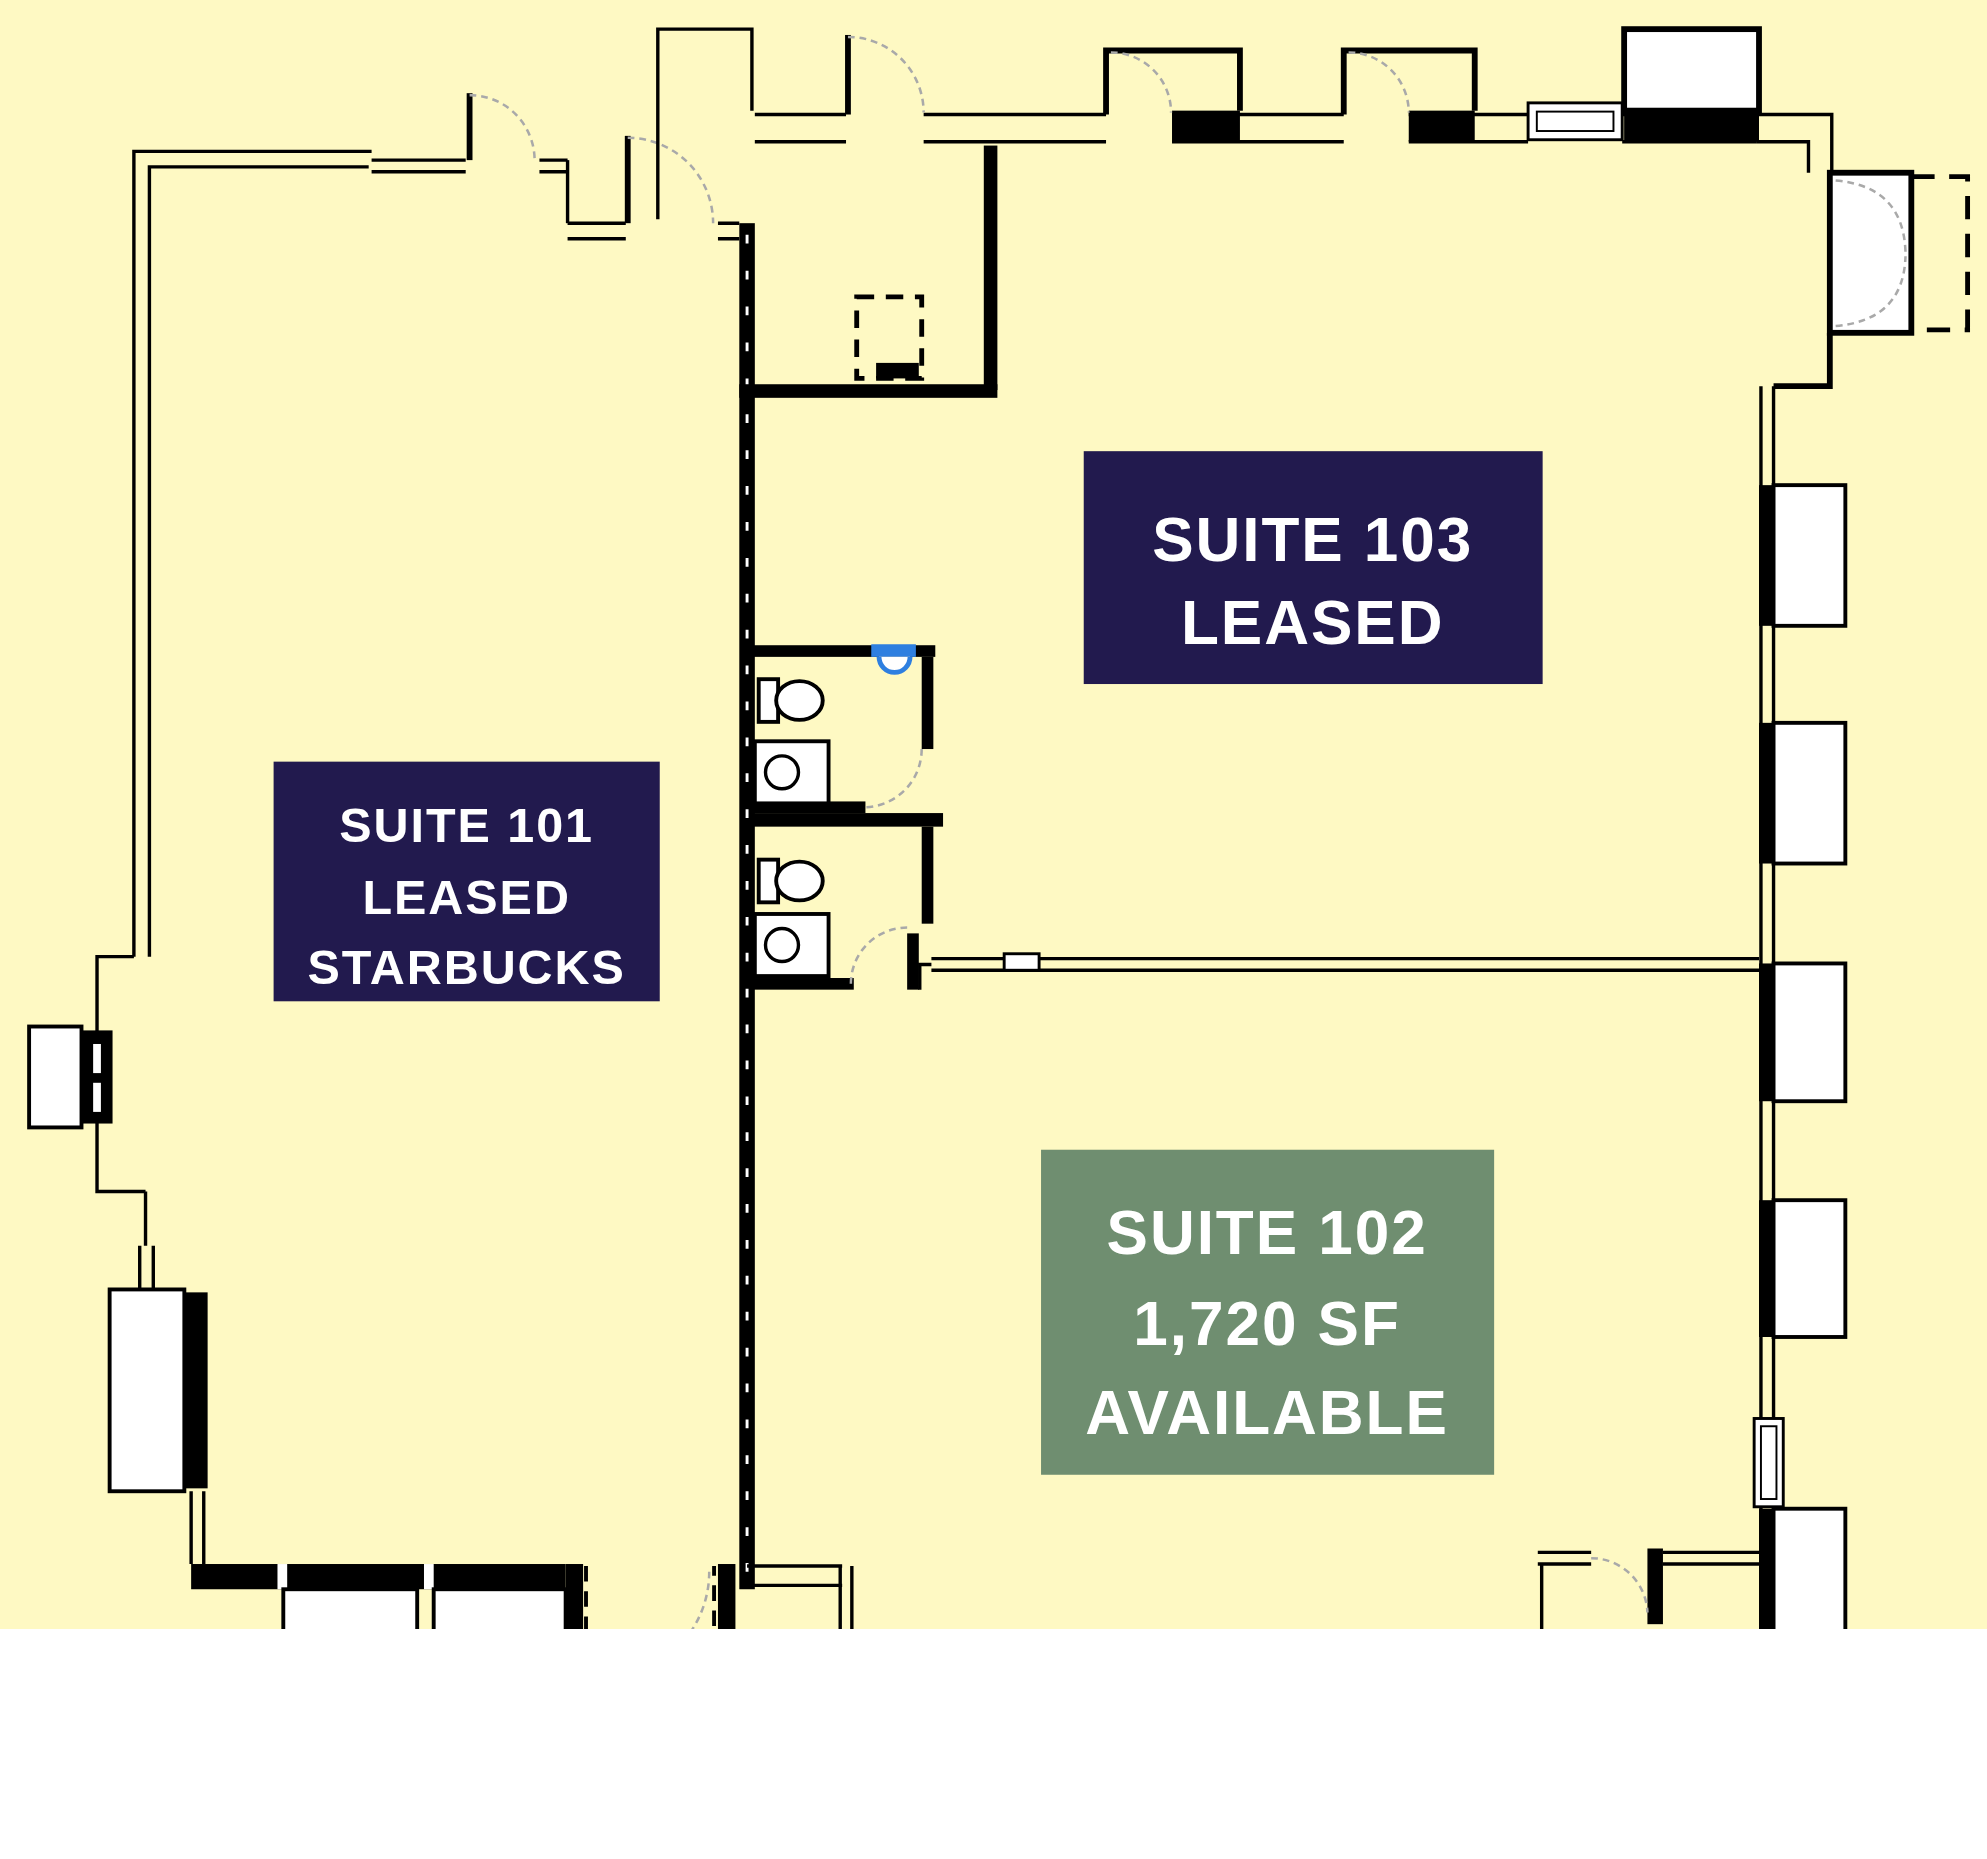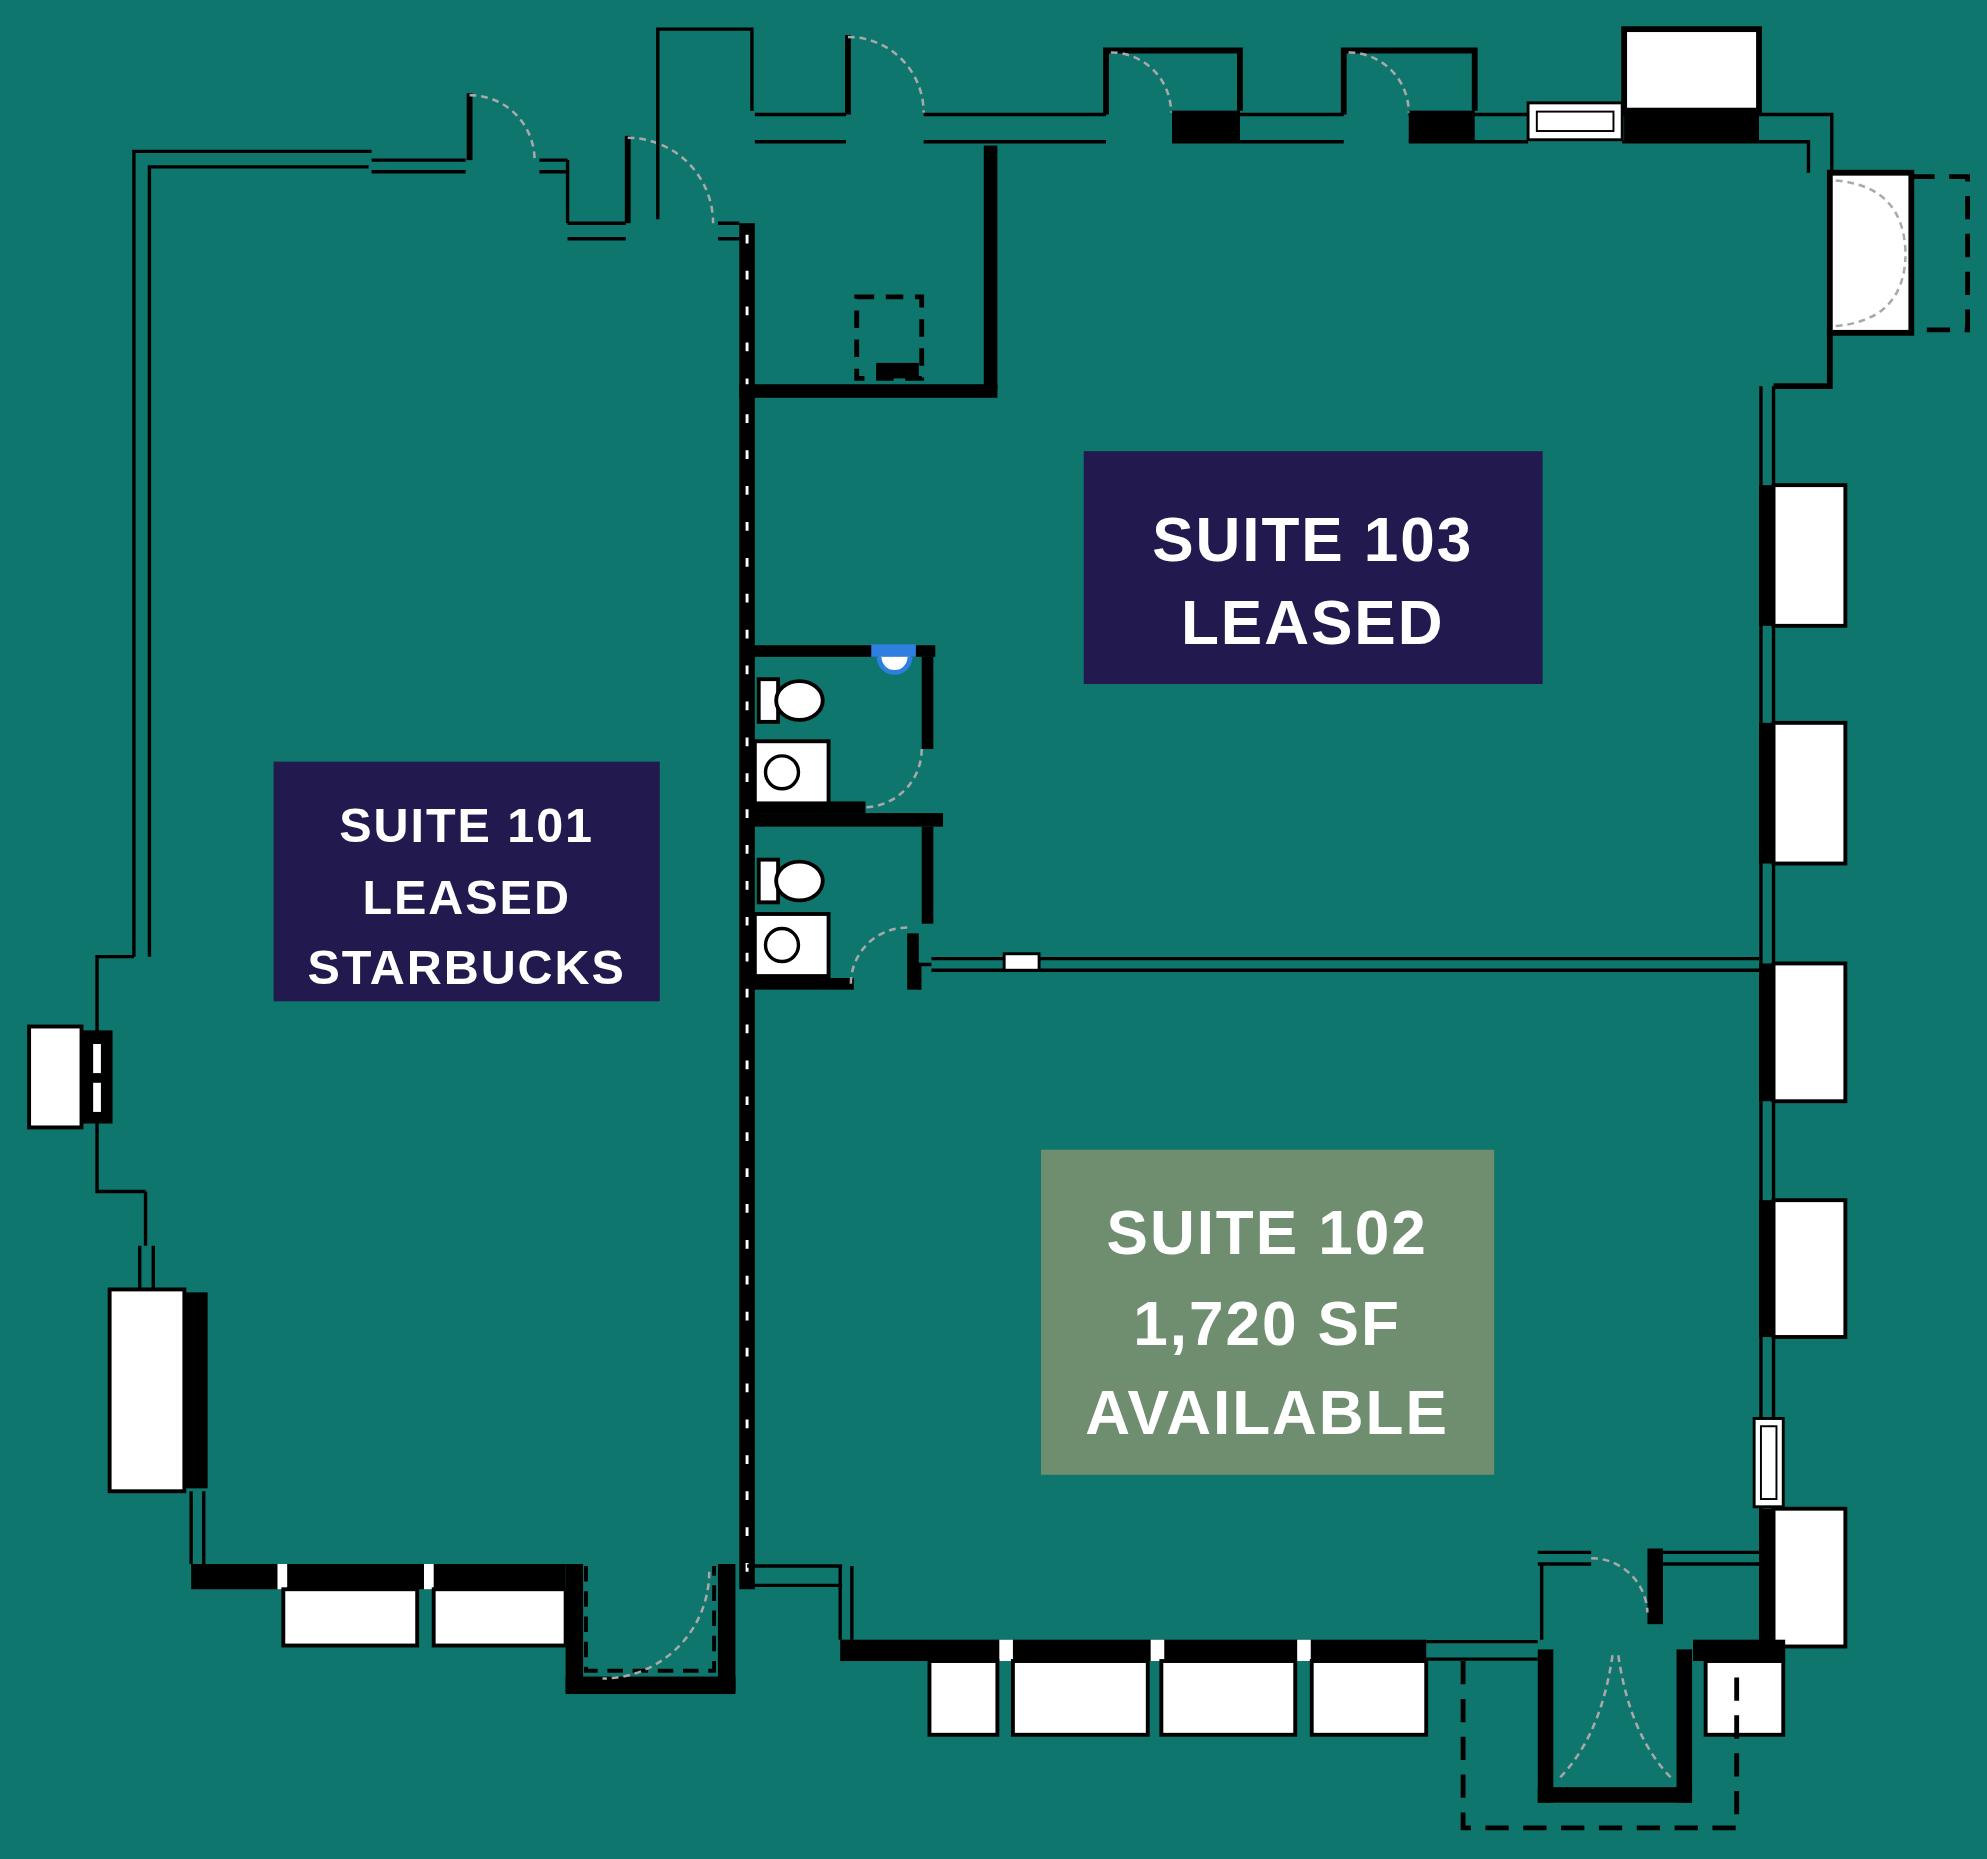--- a/index.html
+++ b/index.html
@@ -1,16 +1,16 @@
 <!DOCTYPE html>
 <html><head>
 <meta charset="utf-8">
 <style>
   html,body{margin:0;padding:0;background:#ffffff;}
-  .stage{position:relative;width:1987px;height:1859px;background:#0f766e;overflow:hidden;}
+  .stage{position:relative;width:1987px;height:1629px;background:#fef9c3;overflow:hidden;}
   svg{position:absolute;inset:0;}
   
   .w2{stroke:#000;stroke-width:2;fill:none;}
   .w3{stroke:#000;stroke-width:3.5;fill:none;}
   .w5{stroke:#000;stroke-width:6;fill:none;}
   .blk{fill:#000;stroke:none;}
   .wht{fill:#fff;stroke:none;}
   .box{fill:#fff;stroke:#000;stroke-width:4;}
   .box3{fill:#fff;stroke:#000;stroke-width:3;}
   .box6{fill:#fff;stroke:#000;stroke-width:6;}

